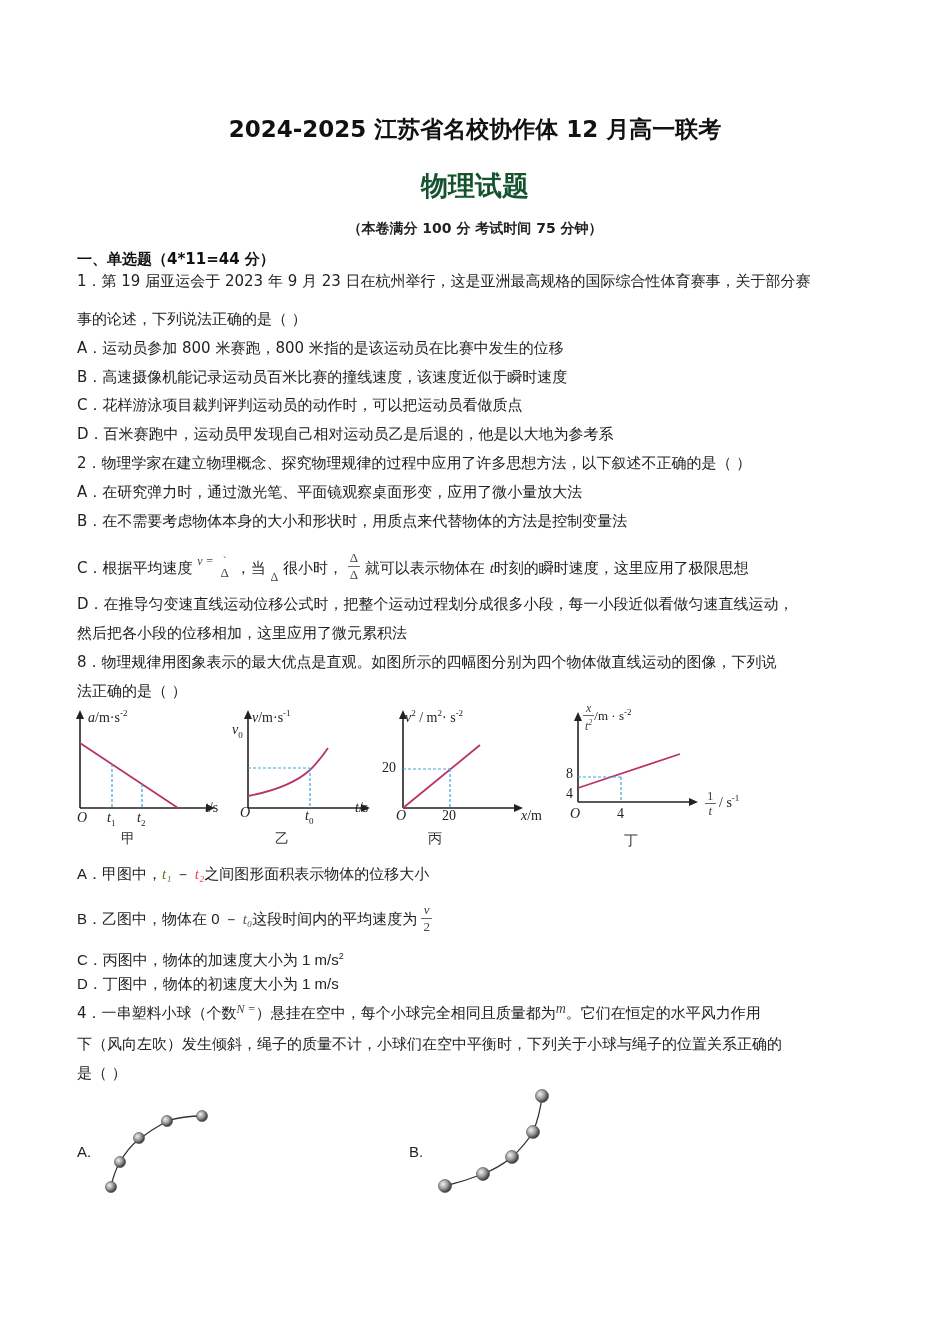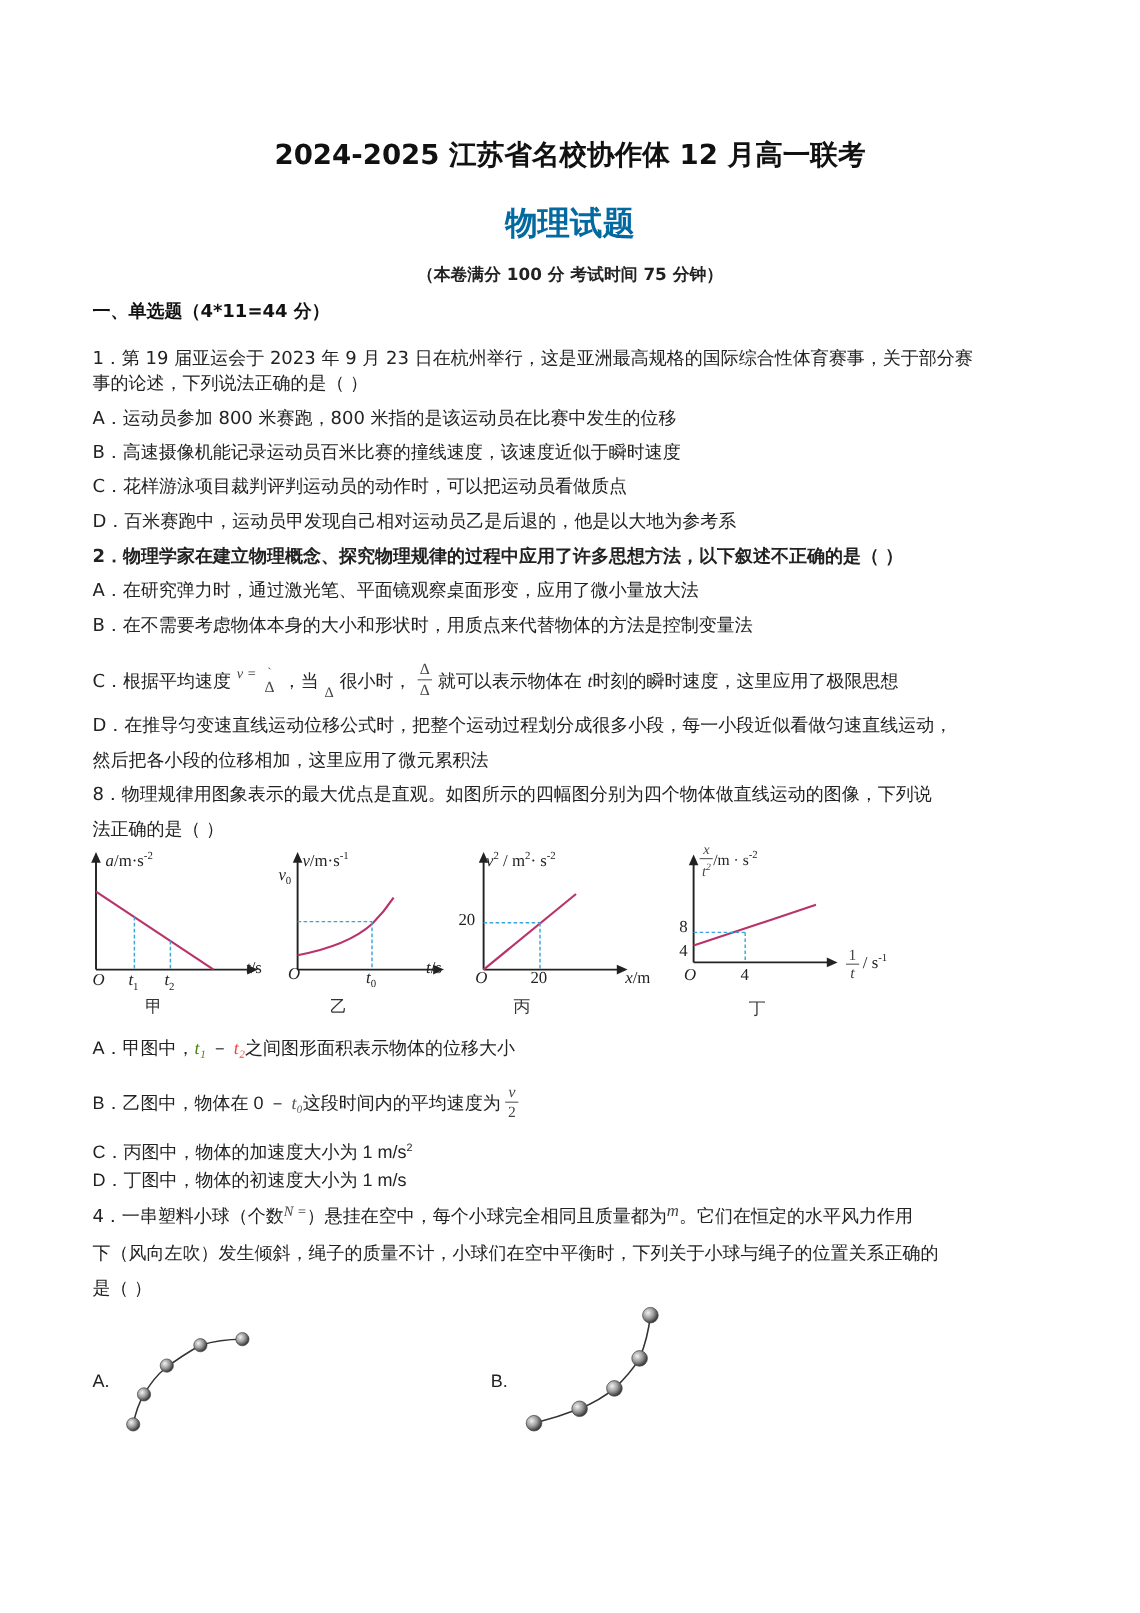--- a/index.html
+++ b/index.html
@@ -8,21 +8,21 @@
       font-family: "DejaVu Sans", "Liberation Sans", sans-serif;
       color: #1a1a1a;
     }
     .abs { position: absolute; }
     .title {
       left: 0; width: 950px; text-align: center; top: 114px;
       font-size: 23px; font-weight: bold; letter-spacing: 0px; color: #111;
     }
     .subtitle {
       left: 0; width: 950px; text-align: center; top: 168px;
-      font-size: 27px; font-weight: bold; color: #0369a1;
+      font-size: 27px; font-weight: bold; color: #14532d;
     }
     .meta {
       left: 0; width: 950px; text-align: center; top: 220px;
       font-size: 14px; font-weight: bold; color: #222;
     }
     .section {
       left: 77px; top: 250px; font-size: 15px; font-weight: bold; color: #111;
     }
     .line {
       left: 77px; font-size: 15px; color: #222; white-space: nowrap;
@@ -41,30 +41,30 @@
 </head>
 <body>
 
 <div class="abs title">2024-2025 江苏省名校协作体 12 月高一联考</div>
 <div class="abs subtitle">物理试题</div>
 <div class="abs meta">（本卷满分 100 分  考试时间 75 分钟）</div>
 
 <div class="abs section">一、单选题（4*11=44 分）</div>
 
 <div>
-  <div class="abs line" style="top:288px;">1．第 19 届亚运会于 2023 年 9 月 23 日在杭州举行，这是亚洲最高规格的国际综合性体育赛事，关于部分赛</div>
+  <div class="abs line" style="top:271px;">1．第 19 届亚运会于 2023 年 9 月 23 日在杭州举行，这是亚洲最高规格的国际综合性体育赛事，关于部分赛</div>
   <div class="abs line" style="top:309px;">事的论述，下列说法正确的是（     ）</div>
   <div class="abs line" style="top:338px;">A．运动员参加 800 米赛跑，800 米指的是该运动员在比赛中发生的位移</div>
   <div class="abs line" style="top:367px;">B．高速摄像机能记录运动员百米比赛的撞线速度，该速度近似于瞬时速度</div>
   <div class="abs line" style="top:395px;">C．花样游泳项目裁判评判运动员的动作时，可以把运动员看做质点</div>
   <div class="abs line" style="top:424px;">D．百米赛跑中，运动员甲发现自己相对运动员乙是后退的，他是以大地为参考系</div>
 </div>
 
 <div>
-  <div class="abs line" style="top:453px;font-weight:bold;">2．物理学家在建立物理概念、探究物理规律的过程中应用了许多思想方法，以下叙述不正确的是（     ）</div>
+  <div class="abs line" style="top:453px;">2．物理学家在建立物理概念、探究物理规律的过程中应用了许多思想方法，以下叙述不正确的是（     ）</div>
   <div class="abs line" style="top:482px;">A．在研究弹力时，通过激光笔、平面镜观察桌面形变，应用了微小量放大法</div>
   <div class="abs line" style="top:511px;text-align:center;">B．在不需要考虑物体本身的大小和形状时，用质点来代替物体的方法是控制变量法</div>
 
   <div class="abs line" style="top:552px;">
     <span>C．根据平均速度</span>
     <span class="mathsm" style="position:relative; top:-8px; font-style:italic;">v =</span>
     <span class="frac" style="position:relative; top:-2px;">
       <span style="display:block; height:12px; font-size:10px;">ˋ</span>
       <span class="den">Δ</span>
     </span>

